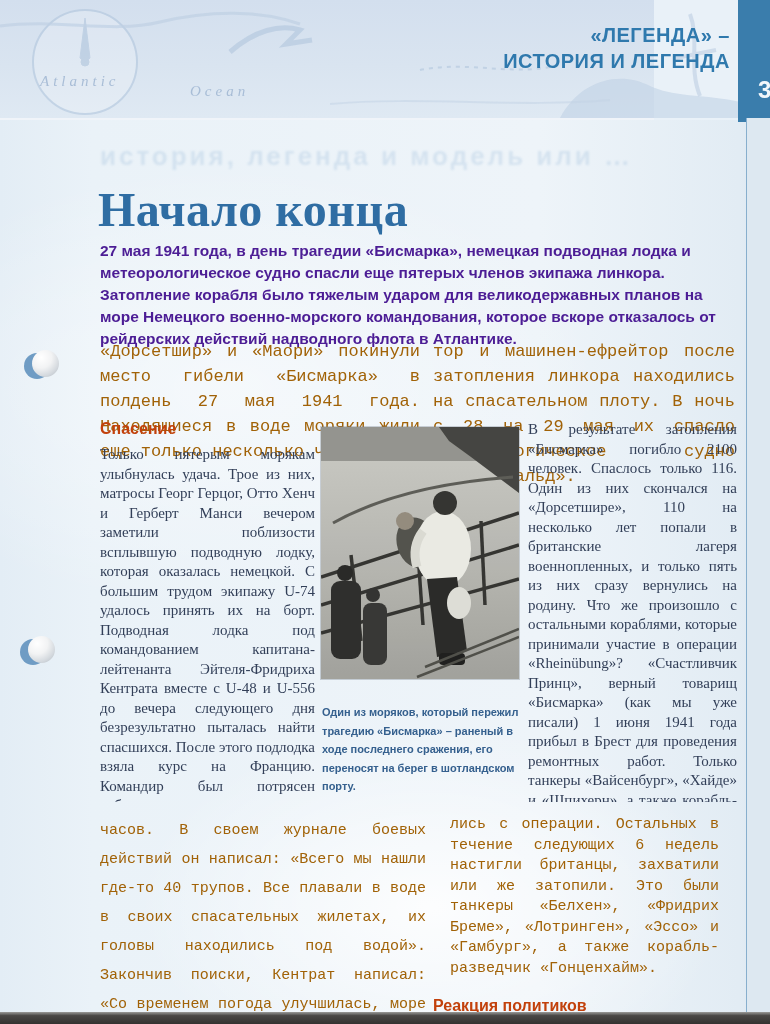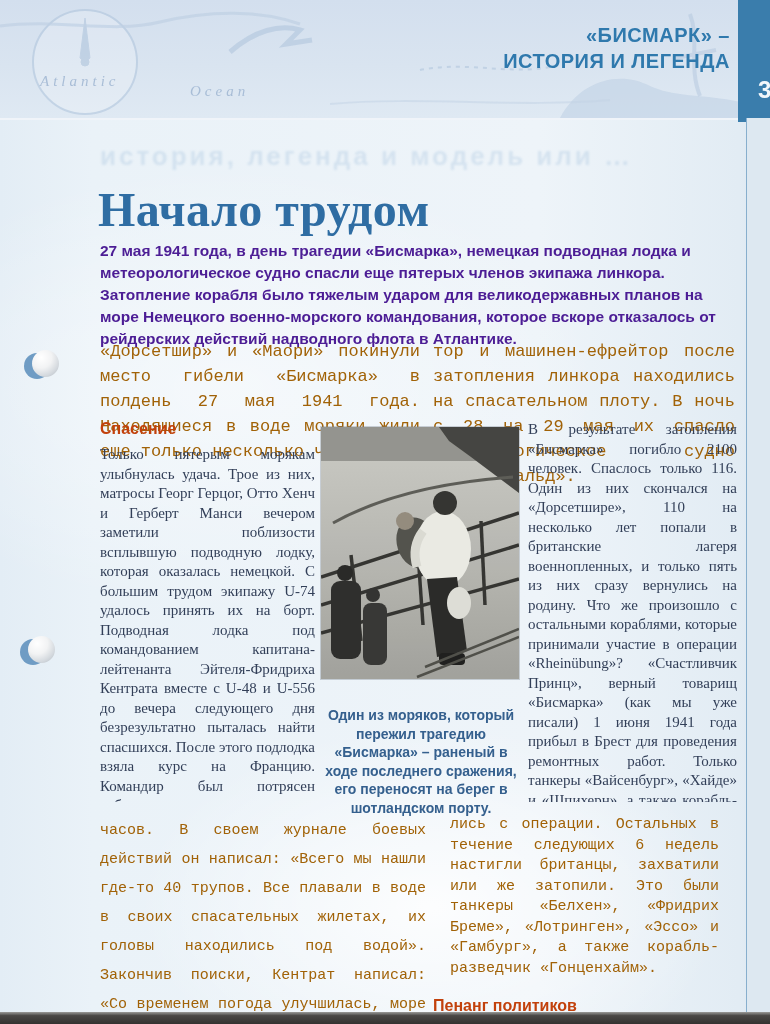--- a/index.html
+++ b/index.html
@@ -1,20 +1,20 @@
 <!DOCTYPE html>
 <html lang="ru"><head>
 <meta charset="utf-8">
 <style>
   html,body{margin:0;padding:0;}
   body{width:770px;height:1024px;overflow:hidden;background:#c9c9c7;}
   .canvas{position:relative;width:770px;height:1024px;background:#e9f1f8;overflow:hidden;
           font-family:"Liberation Serif","DejaVu Serif",serif;}
   
-  .map-strip{position:absolute;left:0;top:0;width:770px;height:118px;
+  .map-strip{position:absolute;left:0;top:0;width:654px;height:118px;
              background:linear-gradient(180deg,#d3dfee 0%,#d9e4f0 55%,#dfe9f3 100%);
              border-bottom:2px solid rgba(255,255,255,.65);}
   .paper{position:absolute;left:0;top:120px;width:770px;height:894px;
          background:
            radial-gradient(ellipse 420px 260px at 56% 88%, rgba(255,255,255,.85), rgba(255,255,255,0) 70%),
            radial-gradient(ellipse 500px 300px at 30% 30%, rgba(255,255,255,.5), rgba(255,255,255,0) 75%),
            linear-gradient(90deg,#e3edf5 0%,#eaf2f8 12%,#eef4f9 70%,#e2ecf4 96%,#d9e5ef 100%);}
   .page-edge-line{position:absolute;left:746px;top:118px;width:1px;height:896px;background:#86aecd;}
   .edge-strip{position:absolute;left:747px;top:118px;width:23px;height:896px;background:#dde8f1;}
   .scan-bottom{position:absolute;left:0;top:1012px;width:770px;height:12px;
@@ -51,21 +51,21 @@
                font-size:16px;color:#c2410c;margin:0 0 7px 0;}
   .wide-left{position:absolute;left:100px;top:801px;width:326px;font-size:15px;line-height:29px;}
   .wide-right{position:absolute;left:433px;top:798px;width:303px;font-size:15px;line-height:20.5px;}
   .politics-head{margin:16px 0 6px 0;}
   
   .photo{position:absolute;left:321px;top:427px;width:198px;height:252px;background:#b9b9b4;
          box-shadow:0 0 0 1px rgba(120,130,140,.35);}
   .photo svg{display:block;}
   .caption{position:absolute;left:322px;top:692px;width:198px;
            font-family:"Liberation Sans","DejaVu Sans",sans-serif;font-weight:bold;
-           font-size:14px;line-height:18.5px;color:#35608e;text-align:center;}
+           font-size:11px;line-height:18.5px;color:#35608e;text-align:left;}
 </style>
 </head>
 <body>
 
 <div class="canvas">
 
   <div class="map-strip">
     <svg width="770" height="118" viewBox="0 0 770 118">
       <g stroke="#aec3db" fill="none" opacity="0.55">
         <circle cx="85" cy="62" r="52" stroke-width="2" fill="rgba(255,255,255,0.35)"></circle>
@@ -79,30 +79,30 @@
         <path d="M330 104 C 420 96, 520 108, 610 100" stroke-width="2" opacity="0.5"></path>
       </g>
       <text x="40" y="86" font-family="Liberation Serif, DejaVu Serif, serif" font-style="italic" font-size="15" fill="#9fb6d2" opacity="0.85" letter-spacing="4">Atlantic</text>
       <text x="190" y="96" font-family="Liberation Serif, DejaVu Serif, serif" font-style="italic" font-size="15" fill="#9fb6d2" opacity="0.85" letter-spacing="4">Ocean</text>
     </svg>
   </div>
 
   <div class="paper"></div>
 
   <div class="header-title">
-    <div>«БИСМАРК» –</div>
+    <div>«ЛЕГЕНДА» –</div>
     <div>ИСТОРИЯ И ЛЕГЕНДА</div>
   </div>
   <div class="page-tab">
     <div class="num">38</div>
   </div>
 
   <div class="ghost">история, легенда и модель или …</div>
 
-  <h1 class="title">Начало трудом</h1>
+  <h1 class="title">Начало конца</h1>
   <p class="intro">27 мая 1941 года, в день трагедии «Бисмарка», немецкая подводная лодка и метеорологическое судно спасли еще пятерых членов экипажа линкора. Затопление корабля было тяжелым ударом для великодержавных планов на море Немецкого военно-морского командования, которое вскоре отказалось от рейдерских действий надводного флота в Атлантике.</p>
 
   <p class="lead-left body-text">«Дорсетшир» и «Маори» покинули место гибели «Бисмарка» в полдень 27 мая 1941 года. Находящиеся в воде моряки жили еще только несколько часов.</p>
   <p class="lead-right body-text">тор и машинен-ефрейтор после затопления линкора находились на спасательном плоту. В ночь с 28 на 29 мая их спасло метеорологическое судно «Сахсенвальд».</p>
 
   <div class="col-left">
     <h2 class="sec-heading">Спасение</h2>
     <p class="col-text" style="margin:0">Только пятерым морякам улыбнулась удача. Трое из них, матросы Георг Герцог, Отто Хенч и Герберт Манси вечером заметили поблизости всплывшую подводную лодку, которая оказалась немецкой. С большим трудом экипажу U-74 удалось принять их на борт. Подводная лодка под командованием капитана-лейтенанта Эйтеля-Фридриха Кентрата вместе с U-48 и U-556 до вечера следующего дня безрезультатно пыталась найти спасшихся. После этого подлодка взяла курс на Францию. Командир был потрясен событиями последних нескольких</p>
   </div>
 
@@ -152,21 +152,21 @@
   </div>
   <p class="caption">Один из моряков, который пережил трагедию «Бисмарка» – раненый в ходе последнего сражения, его переносят на берег в шотландском порту.</p>
 
   <div class="col-right">
     <p class="col-text" style="margin:0">В результате затопления «Бисмарка» погибло 2100 человек. Спаслось только 116. Один из них скончался на «Дорсетшире», 110 на несколько лет попали в британские лагеря военнопленных, и только пять из них сразу вернулись на родину. Что же произошло с остальными кораблями, которые принимали участие в операции «Rheinübung»? «Счастливчик Принц», верный товарищ «Бисмарка» (как мы уже писали) 1 июня 1941 года прибыл в Брест для проведения ремонтных работ. Только танкеры «Вайсенбург», «Хайде» и «Шпихерн», а также корабль-разведчик «Кота Пенанг» верну-</p>
   </div>
 
   <p class="wide-left body-text">часов. В своем журнале боевых действий он написал: «Всего мы нашли где-то 40 трупов. Все плавали в воде в своих спасательных жилетах, их головы находились под водой». Закончив поиски, Кентрат написал: «Со временем погода улучшилась, море успокоилось, будто природа была довольна результатом своего уничтожающего действия (…)». Последними спасли Отто Мауса и Вальтера Лоценцена. Матросен-ефрей-</p>
   <div class="wide-right">
     <p class="body-text" style="margin:17px;font-size:15px;line-height:20.5px">лись с операции. Остальных в течение следующих 6 недель настигли британцы, захватили или же затопили. Это были танкеры «Белхен», «Фридрих Бреме», «Лотринген», «Эссо» и «Гамбург», а также корабль-разведчик «Гонценхайм».</p>
-    <h2 class="sec-heading politics-head">Пенанг политиков</h2>
+    <h2 class="sec-heading politics-head">Реакция политиков</h2>
     <p class="body-text" style="margin:0;font-size:15px;line-height:20.5px">Перед затоплением «Бисмарка» Адольф Гитлер с большим волнением следил за его судьбой.</p>
   </div>
 
   <div class="hole" style="left:32px;top:350px">
     <div class="shadow"></div>
     <div class="ball"></div>
   </div>
   <div class="hole" style="left:28px;top:636px">
     <div class="shadow"></div>
     <div class="ball"></div>

